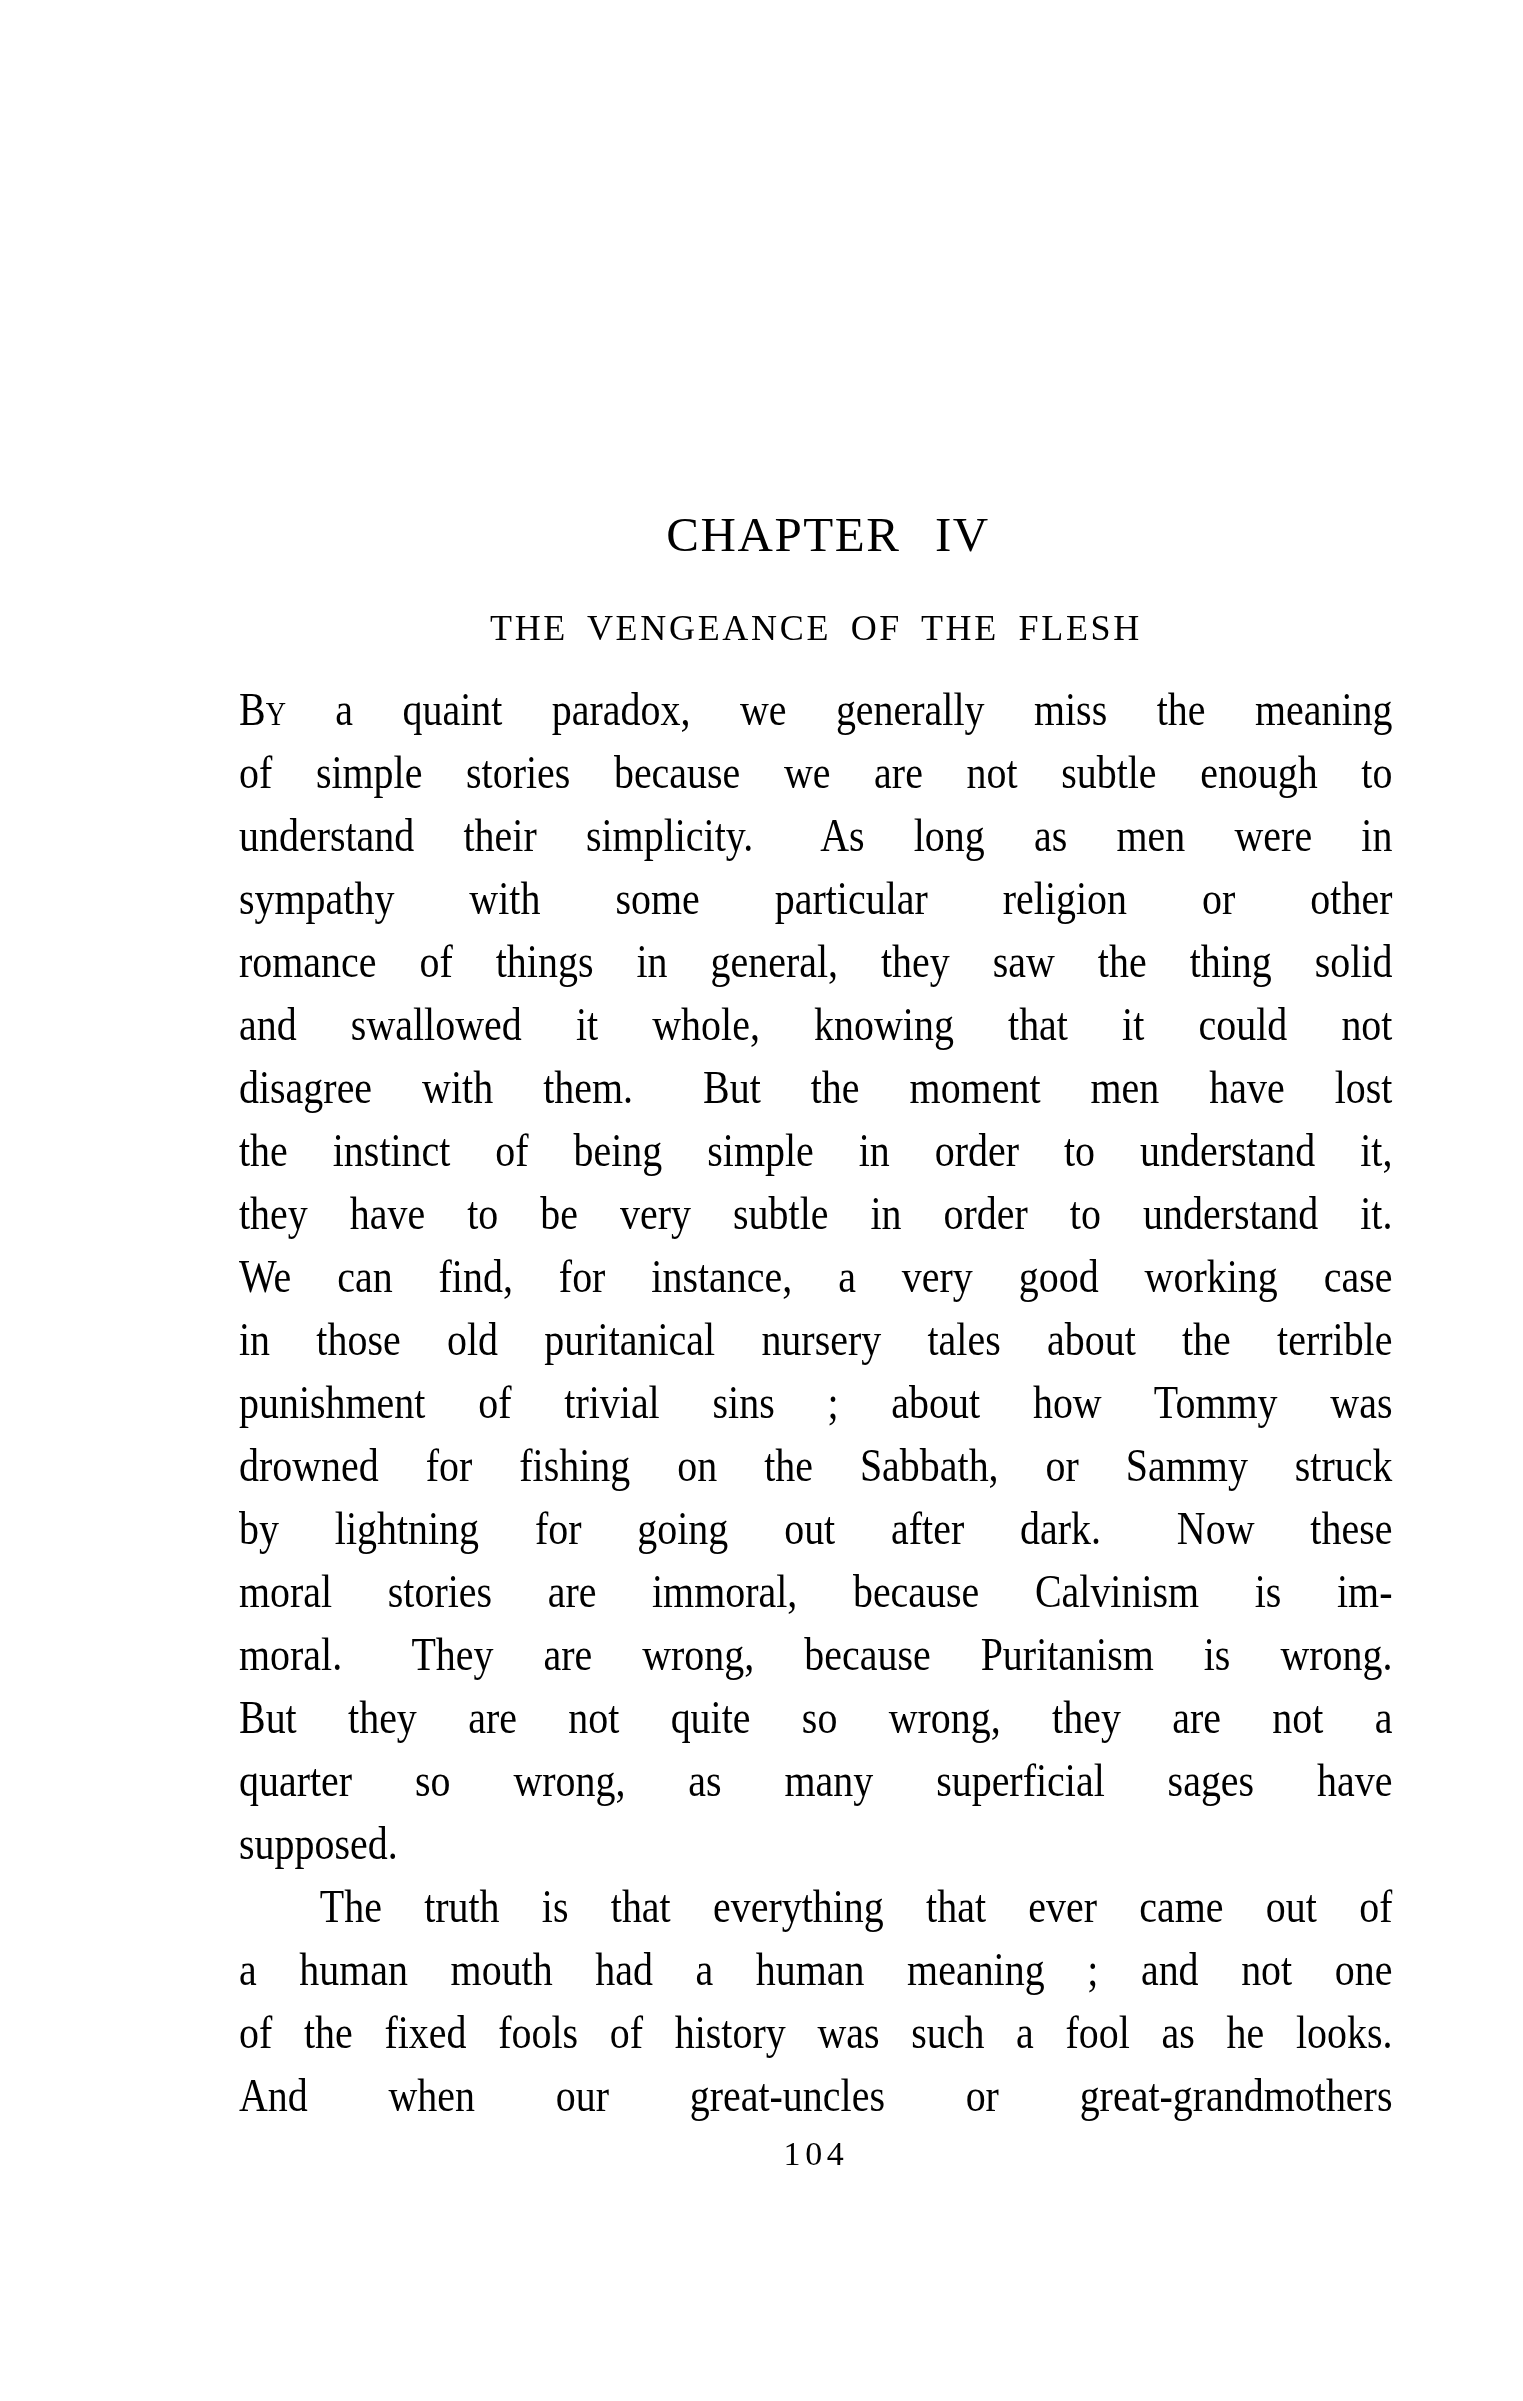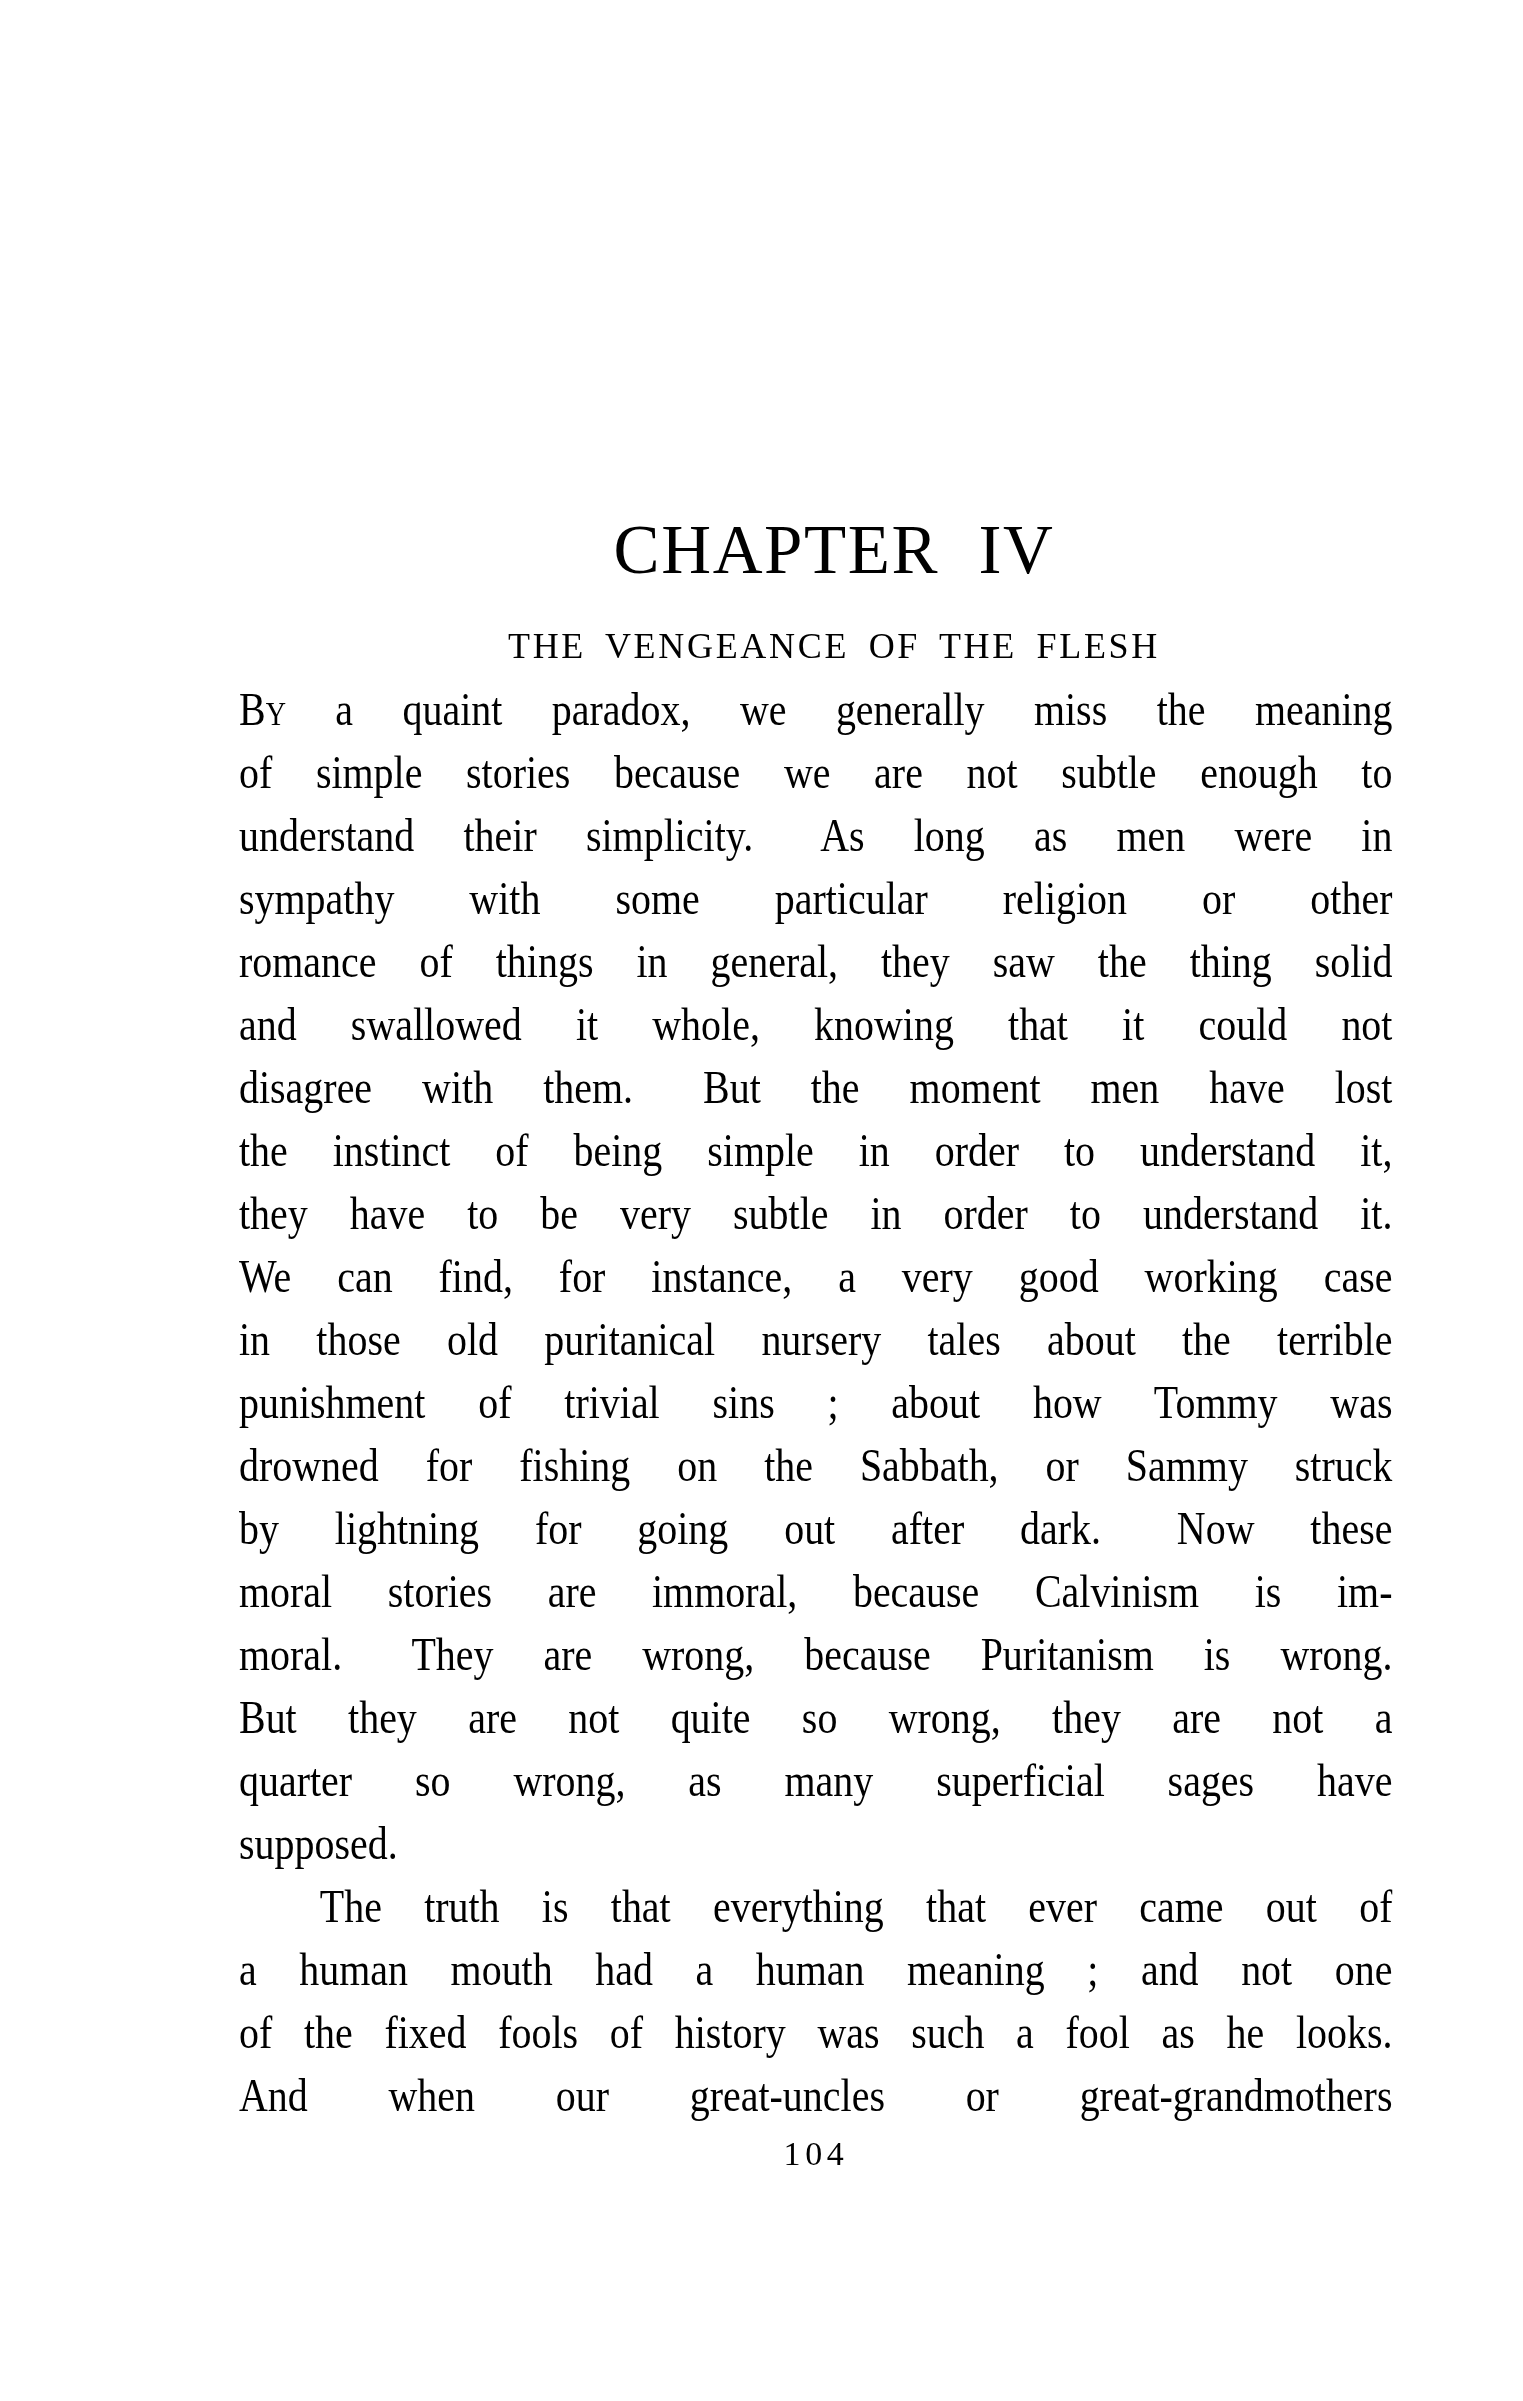--- a/index.html
+++ b/index.html
@@ -21,36 +21,36 @@
     width: 1523px;
     height: 2401px;
     background: #ffffff;
   }
   
   .chapter-heading {
     position: absolute;
     left: 239px;
     width: 1154px;
     top: 498px;
-    margin: 18px;
+    margin: 12px;
     font-weight: normal;
-    font-size: 69px;
+    font-size: 49px;
     line-height: 1;
     text-align: center;
     letter-spacing: 1.6px;
     word-spacing: 20.4px;
     white-space: nowrap;
   }
   
   .chapter-subtitle {
     position: absolute;
     left: 239px;
     width: 1154px;
     top: 610px;
-    margin: 18px;
+    margin: 0;
     font-weight: normal;
     font-size: 36px;
     line-height: 1;
     text-align: center;
     letter-spacing: 2.7px;
     word-spacing: 7.8px;
     white-space: nowrap;
   }
   
   .body-block {

